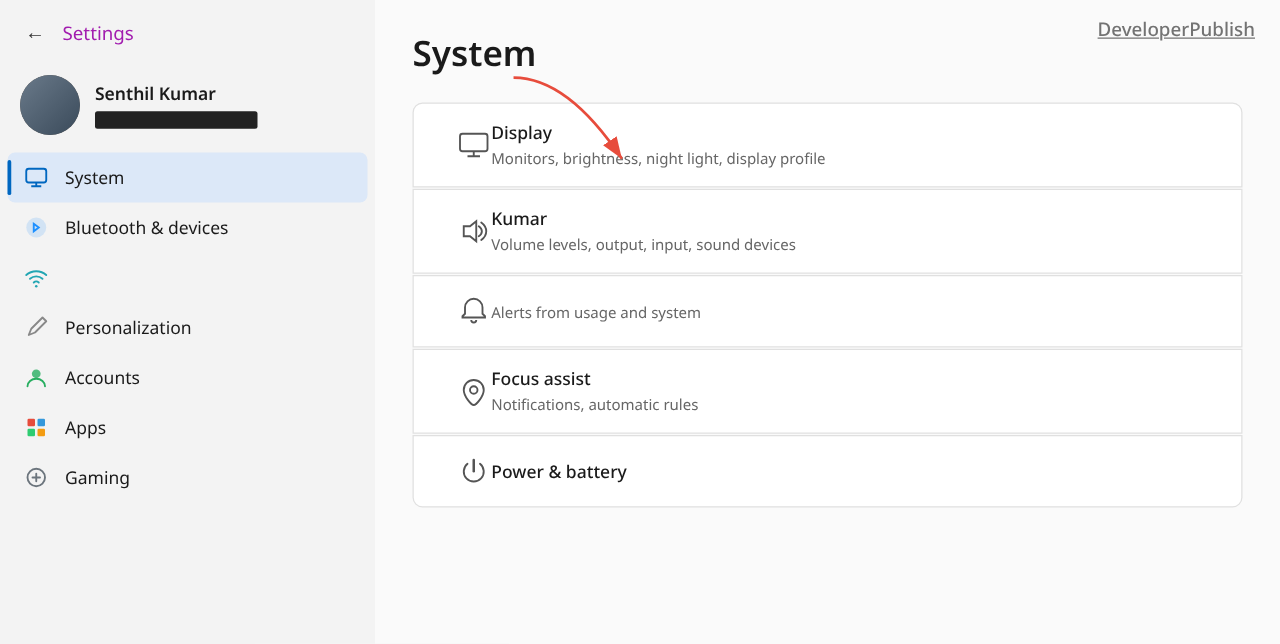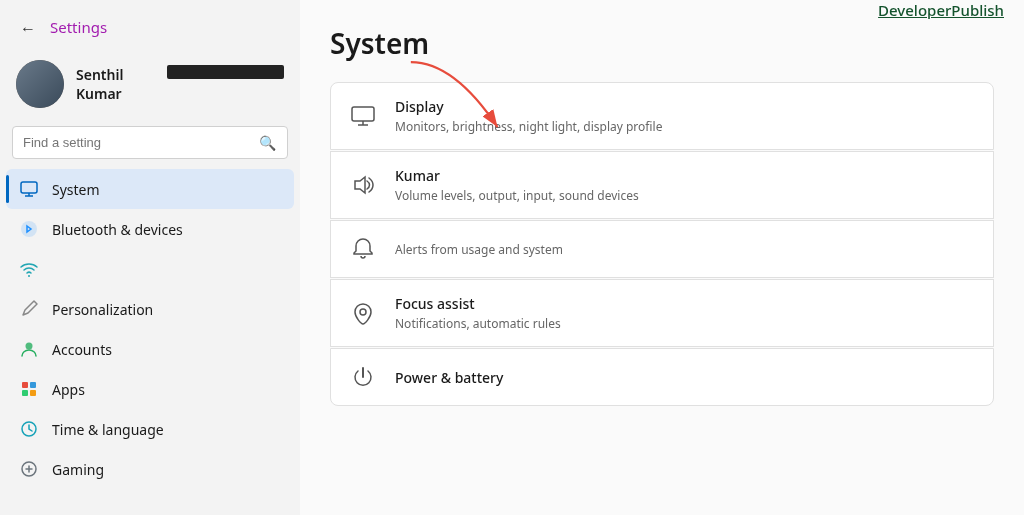--- a/index.html
+++ b/index.html
@@ -67,21 +67,21 @@
 
     .avatar-img {
       width: 100%;
       height: 100%;
       background: linear-gradient(135deg, #6a7a8a 0%, #3a4a5a 100%);
       border-radius: 50%;
     }
 
     .user-info {
       display: flex;
-      flex-direction: row;
+      flex-direction: column;
       gap: 4px;
     }
 
     .user-name {
       font-size: 14px;
       font-weight: 600;
       color: #1a1a1a;
     }
 
     .user-email-bar {
@@ -161,23 +161,23 @@
     .main {
       flex: 1;
       background: #fafafa;
       padding: 24px 30px 20px 30px;
       overflow-y: auto;
       position: relative;
     }
 
     .watermark {
       position: absolute;
-      top: 0;
+      top: 14px;
       right: 20px;
-      color: #14532d;
+      color: #737373;
       font-size: 15px;
       font-weight: 500;
       text-decoration: underline;
     }
 
     .page-title {
       font-size: 28px;
       font-weight: 600;
       color: #1a1a1a;
       margin-bottom: 20px;
@@ -185,22 +185,21 @@
 
     .settings-list {
       display: flex;
       flex-direction: column;
       gap: 1px;
     }
 
     .setting-item {
       display: flex;
       align-items: center;
-      gap: 18px;
-      padding: 14px 18px;
+      padding: 14px 34px;
       background: #fff;
       border: 1px solid #e0e0e0;
       cursor: pointer;
       transition: background 0.1s;
     }
 
     .setting-item:first-child {
       border-radius: 8px 8px 0 0;
     }
 
@@ -248,24 +247,20 @@
   <div class="user-profile">
     <div class="avatar">
       <div class="avatar-img"></div>
     </div>
     <div class="user-info">
       <span class="user-name">Senthil Kumar</span>
       <div class="user-email-bar"></div>
     </div>
   </div>
 
-  <div class="search-box">
-    <input class="search-input" type="text" placeholder="Find a setting" style="">
-    <span class="search-icon-svg">🔍</span>
-  </div>
 
   <ul class="nav-list">
 
     <li class="nav-item active">
       <span class="nav-icon">
         <svg width="20" height="20" viewBox="0 0 20 20" fill="none">
           <rect x="2" y="3" width="16" height="11" rx="2" stroke="#0067c0" stroke-width="1.5"></rect>
           <line x1="6" y1="17" x2="14" y2="17" stroke="#0067c0" stroke-width="1.5"></line>
           <line x1="10" y1="14" x2="10" y2="17" stroke="#0067c0" stroke-width="1.5"></line>
         </svg>
@@ -318,29 +313,20 @@
         <svg width="20" height="20" viewBox="0 0 20 20" fill="none">
           <rect x="3" y="3" width="6" height="6" rx="1" fill="#e74c3c"></rect>
           <rect x="11" y="3" width="6" height="6" rx="1" fill="#3498db"></rect>
           <rect x="3" y="11" width="6" height="6" rx="1" fill="#2ecc71"></rect>
           <rect x="11" y="11" width="6" height="6" rx="1" fill="#f39c12"></rect>
         </svg>
       </span>
       <span>Apps</span>
     </li>
 
-    <li class="nav-item">
-      <span class="nav-icon">
-        <svg width="20" height="20" viewBox="0 0 20 20" fill="none">
-          <circle cx="10" cy="10" r="7" stroke="#17a2b8" stroke-width="1.5"></circle>
-          <path d="M10 6v4l3 2" stroke="#17a2b8" stroke-width="1.5" stroke-linecap="round"></path>
-        </svg>
-      </span>
-      <span>Time &amp; language</span>
-    </li>
 
     <li class="nav-item">
       <span class="nav-icon">
         <svg width="20" height="20" viewBox="0 0 20 20" fill="none">
           <circle cx="10" cy="10" r="7" stroke="#6c757d" stroke-width="1.5"></circle>
           <path d="M7 10h6M10 7v6" stroke="#6c757d" stroke-width="1.5" stroke-linecap="round"></path>
         </svg>
       </span>
       <span>Gaming</span>
     </li>

